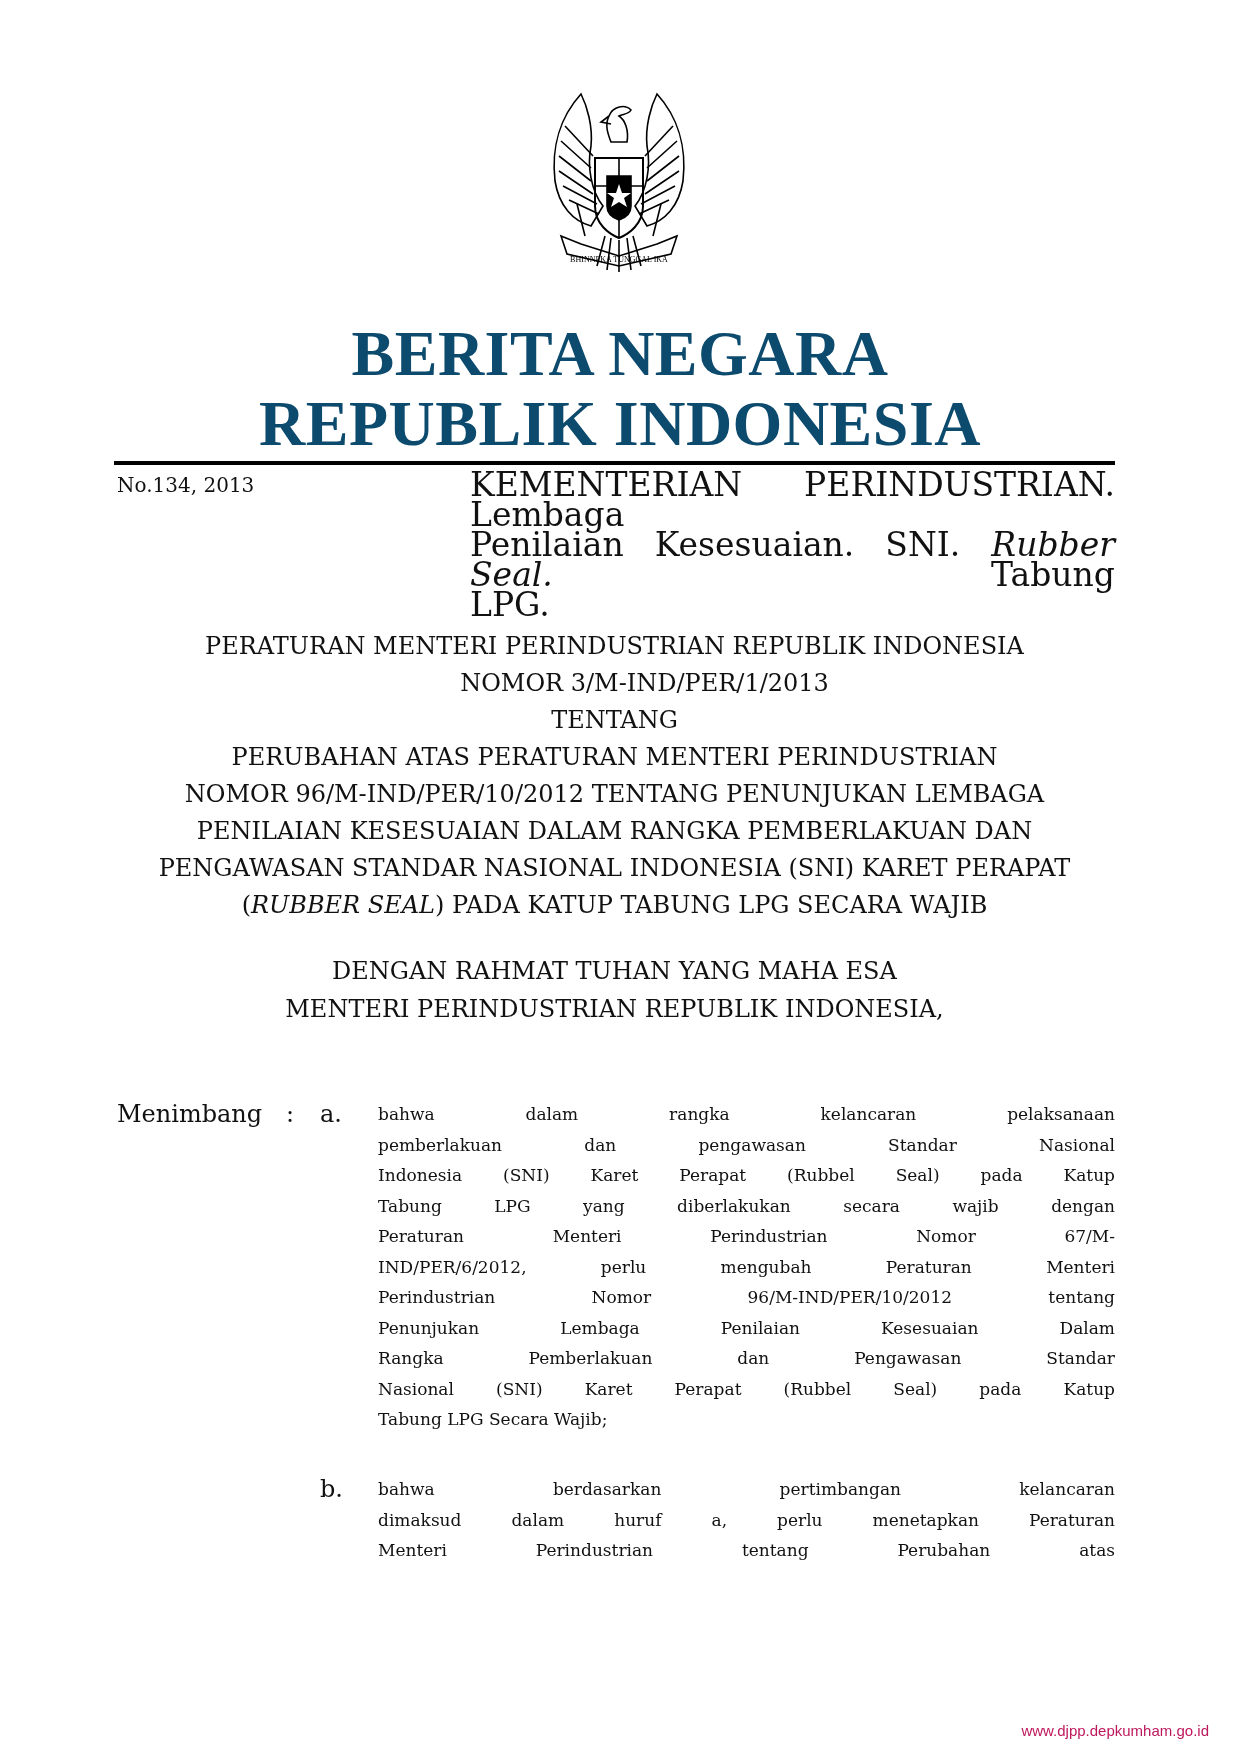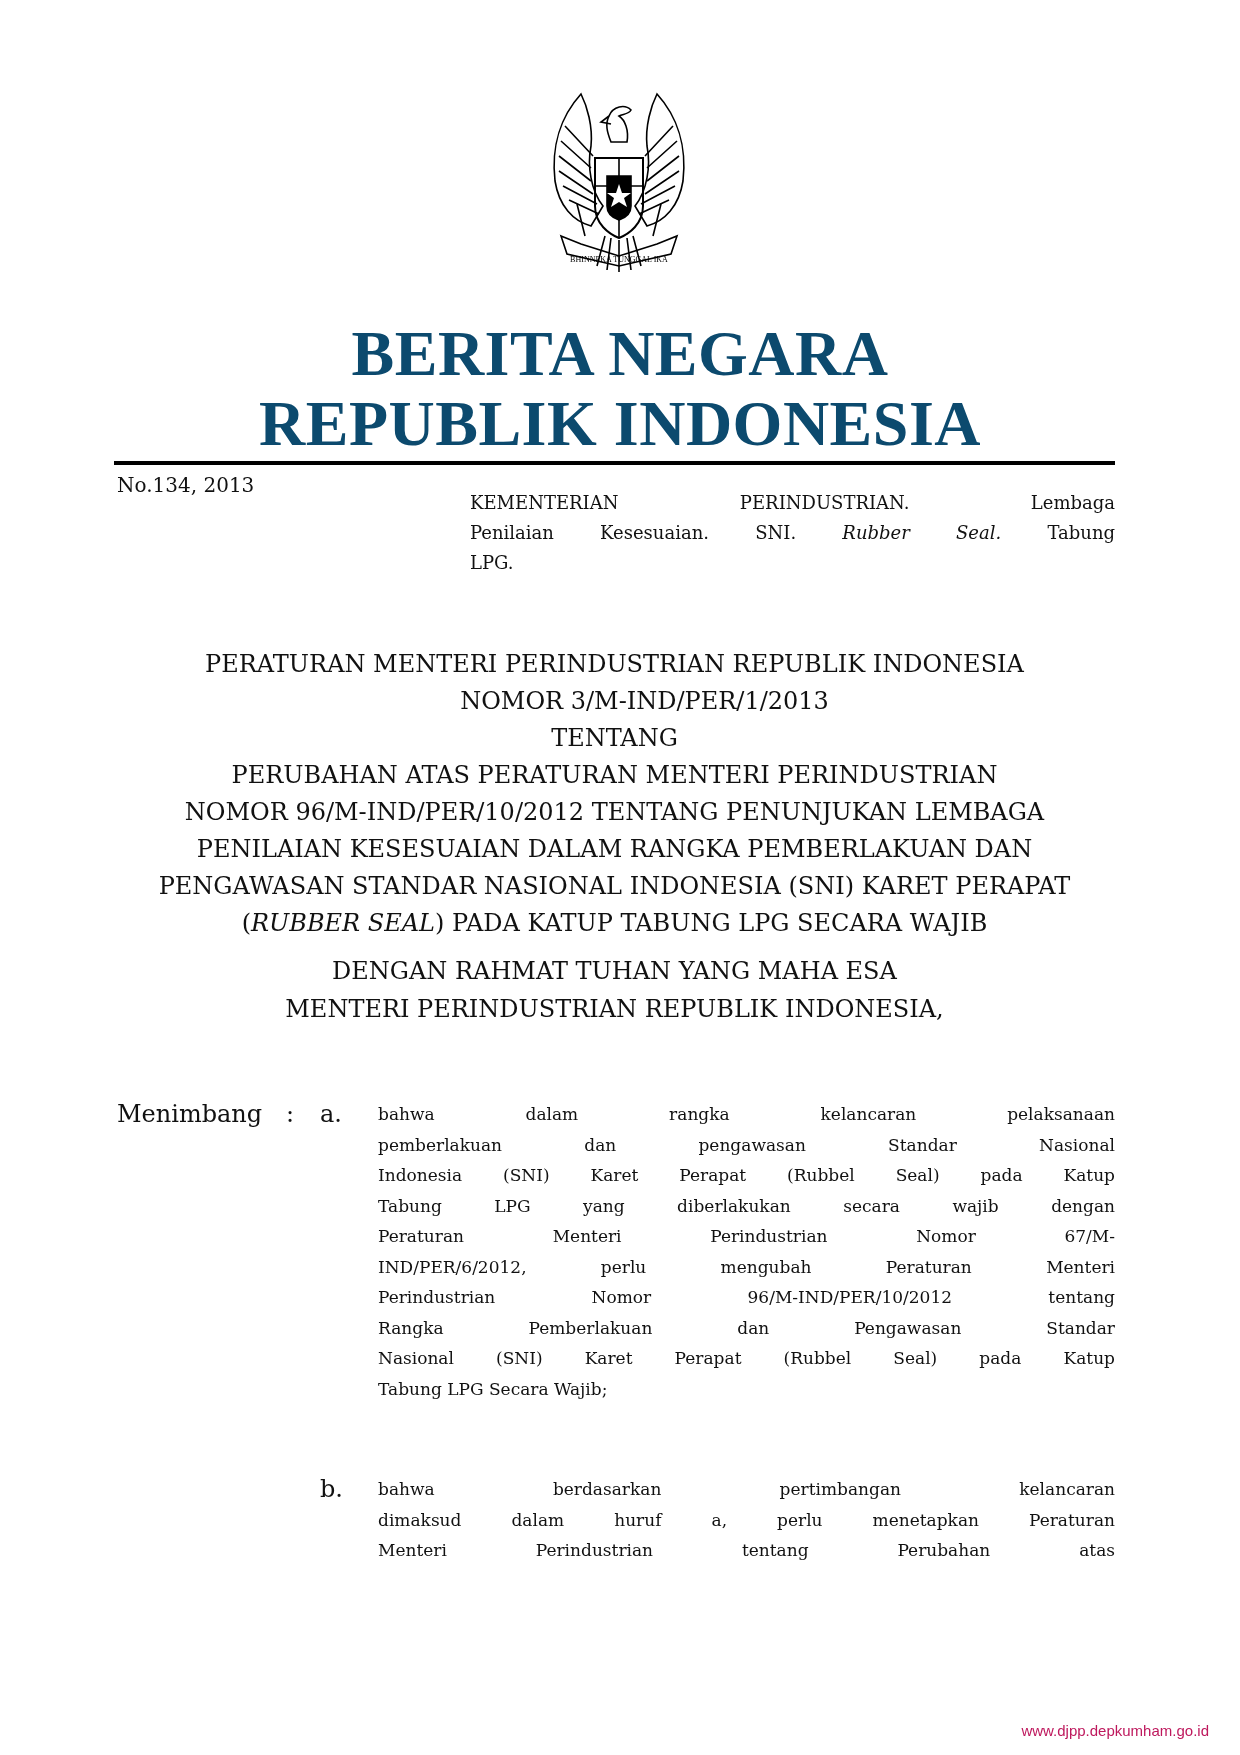--- a/index.html
+++ b/index.html
@@ -3,23 +3,23 @@
   <meta charset="utf-8">
   <style>
     html, body { margin:0; padding:0; background:#ffffff; }
     body { width:1240px; height:1755px; position:relative; overflow:hidden; color:#111; font-family:"DejaVu Serif", serif; }
     .emblem { position:absolute; left:521px; top:86px; width:196px; height:196px; }
     .mast { position:absolute; left:0; width:1240px; text-align:center; font-family:"Liberation Serif", serif; font-weight:bold; color:#0c4a6e; letter-spacing:0.5px; }
     .mast1 { top:318px; font-size:64px; line-height:72px; }
     .mast2 { top:388px; font-size:64px; line-height:72px; }
     .rule { position:absolute; left:114px; top:461px; width:1001px; height:4px; background:#000; }
     .meta-no { position:absolute; left:117px; top:470px; font-size:20px; line-height:30px; }
-    .meta-sub { position:absolute; left:470px; top:488px; width:645px; font-size:18px; line-height:30px; text-align:justify; text-align-last:left; }
+    .meta-sub { position:absolute; left:470px; top:470px; width:645px; font-size:33px; line-height:30px; text-align:justify; text-align-last:left; }
     .center { position:absolute; left:114px; width:1001px; text-align:center; font-size:24px; line-height:37px; }
-    .title-block { top:646px; }
+    .title-block { top:628px; }
     .rahmat { top:952px; line-height:38px; }
     .row { position:absolute; font-size:24px; line-height:30.5px; }
     .lbl { left:117px; top:1099px; }
     .colon { left:286px; top:1099px; }
     .mark-a { left:320px; top:1099px; }
     .mark-b { left:320px; top:1474px; }
     .para { position:absolute; left:378px; width:737px; font-size:17px; line-height:30.5px; text-align:justify; }
     .para-a { top:1099px; }
     .para-b { top:1474px; }
     .para .ln { display:block; text-align:justify; text-align-last:justify; }
@@ -87,20 +87,21 @@
 
 <div class="row mark-a">a.</div>
 <div class="para para-a">
   <span class="ln">bahwa dalam rangka kelancaran pelaksanaan</span>
   <span class="ln">pemberlakuan dan pengawasan Standar Nasional</span>
   <span class="ln">Indonesia (SNI) Karet Perapat (Rubbel Seal) pada Katup</span>
   <span class="ln">Tabung LPG yang diberlakukan secara wajib dengan</span>
   <span class="ln">Peraturan Menteri Perindustrian Nomor 67/M-</span>
   <span class="ln">IND/PER/6/2012,  perlu mengubah Peraturan Menteri</span>
   <span class="ln">Perindustrian Nomor 96/M-IND/PER/10/2012 tentang</span>
+  <span class="ln">Penunjukan Lembaga Penilaian Kesesuaian Dalam</span>
   <span class="ln">Rangka Pemberlakuan dan Pengawasan Standar</span>
   <span class="ln">Nasional  (SNI) Karet Perapat (Rubbel Seal) pada Katup</span>
   <span class="ln last">Tabung LPG Secara Wajib;</span>
 </div>
 
 <div class="row mark-b">b.</div>
 <div class="para para-b">
   <span class="ln">bahwa berdasarkan pertimbangan kelancaran</span>
   <span class="ln">dimaksud dalam huruf a, perlu menetapkan  Peraturan</span>
   <span class="ln">Menteri Perindustrian tentang Perubahan atas</span>

